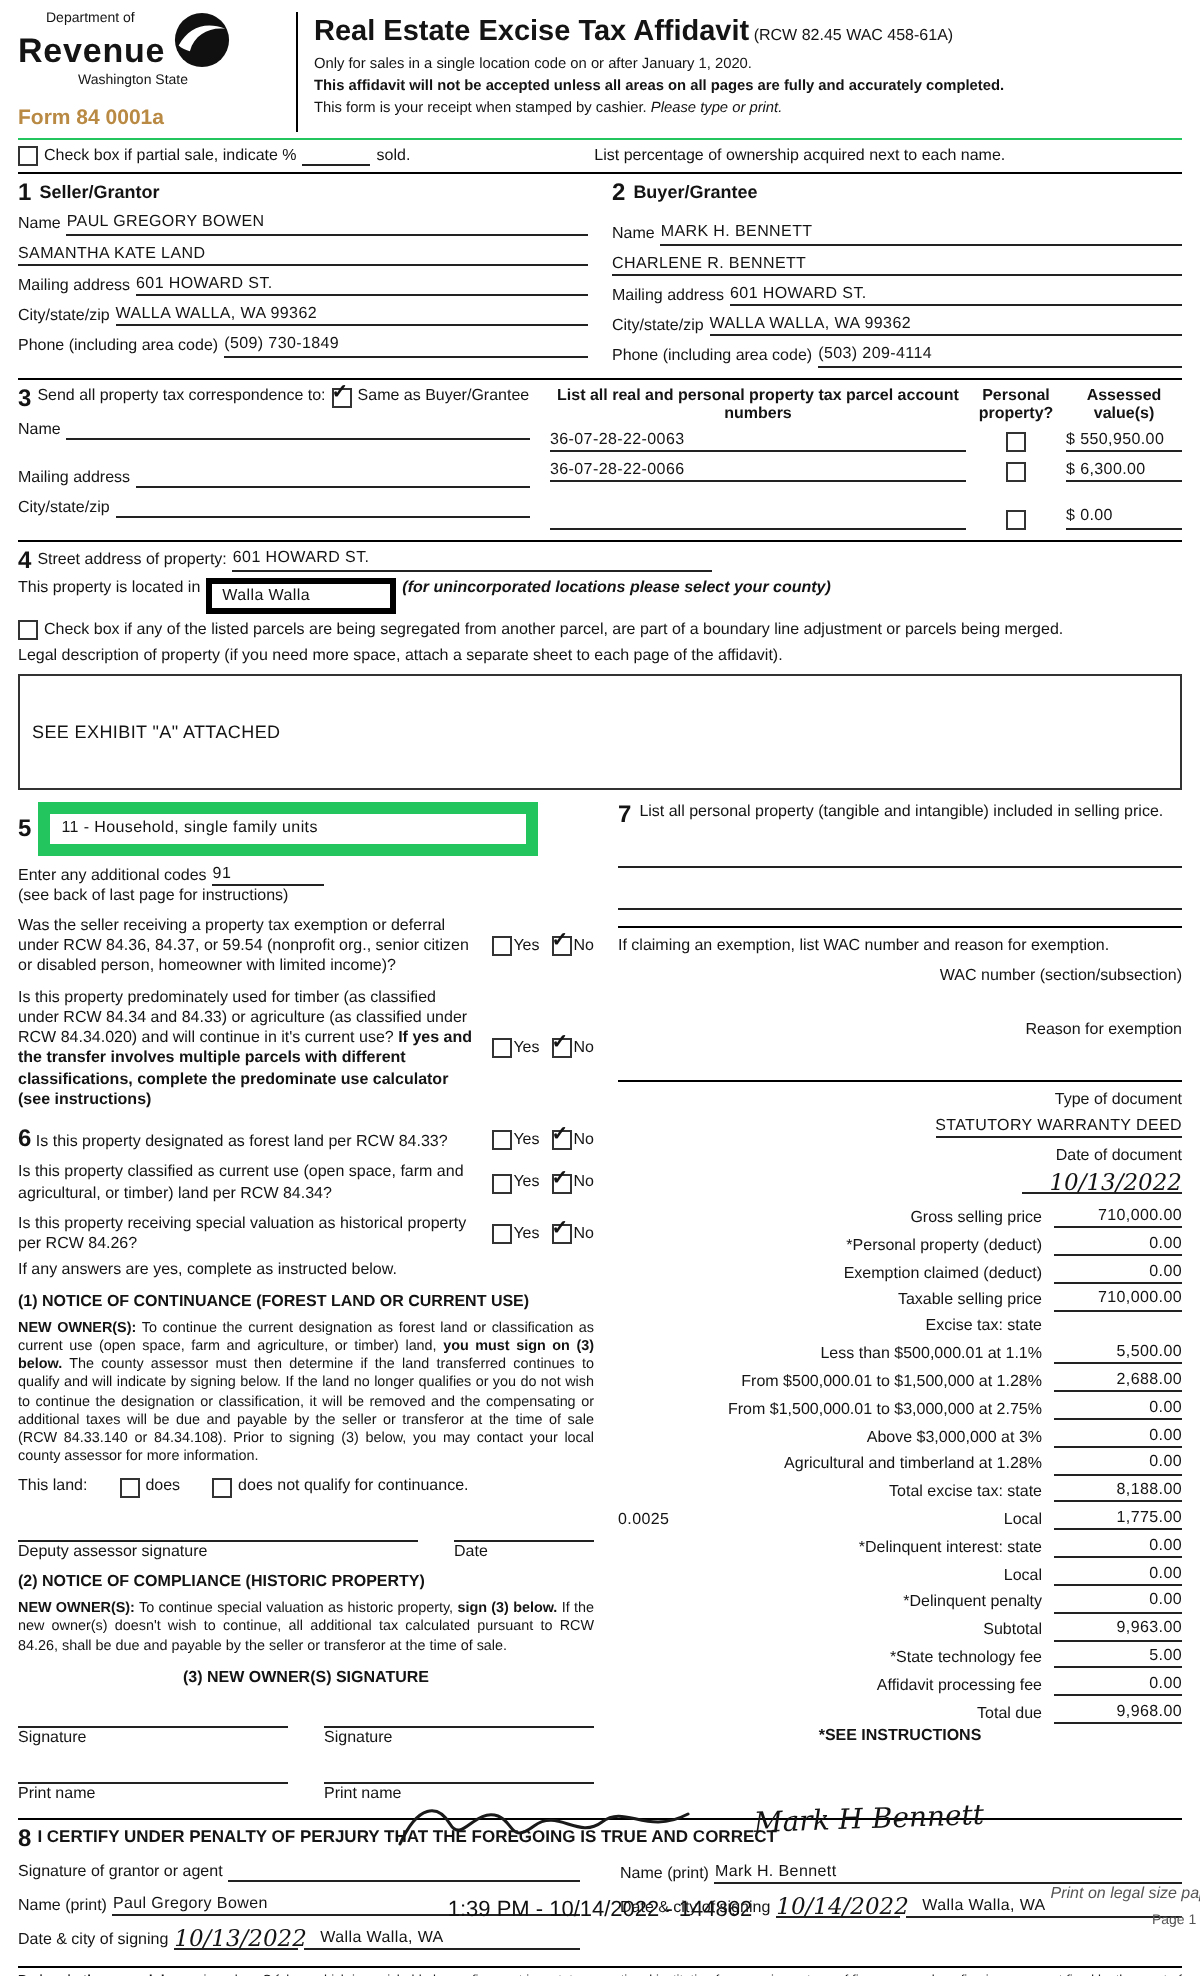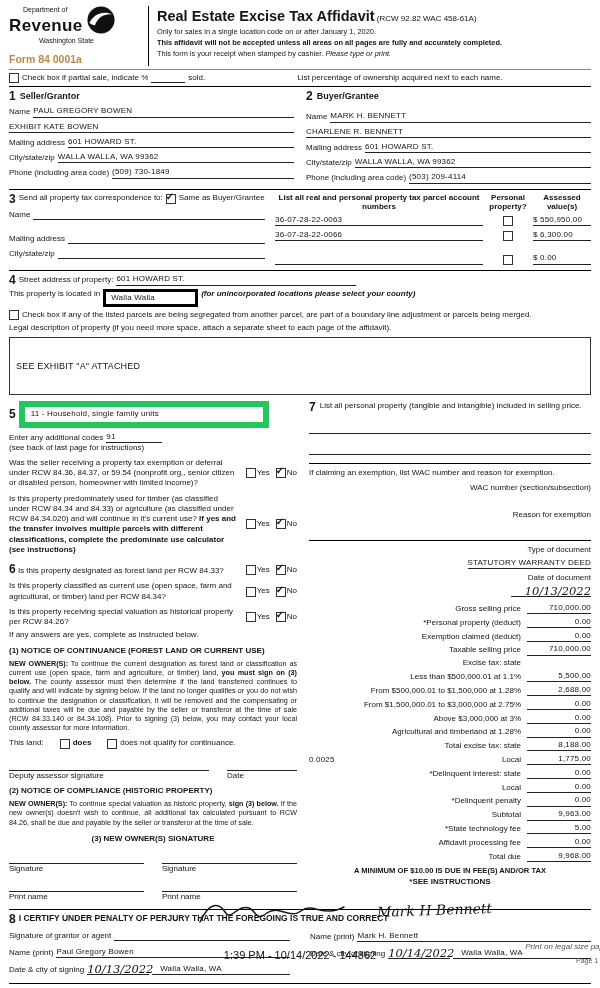--- a/index.html
+++ b/index.html
@@ -115,21 +115,21 @@
           <circle cx="15" cy="15" r="14.5" fill="#101010"></circle>
           <path d="M2.5 18 C 8 8, 17 5, 27.5 9 C 19 8, 11 12, 8.5 21 C 6.5 20.5, 4 19.5, 2.5 18 Z" fill="#ffffff"></path>
         </svg>
       </div>
       <div class="wstate">Washington State</div>
       <div class="formnum">Form 84 0001a</div>
     </div>
     <div class="titleblock">
       <div>
         <span class="maintitle">Real Estate Excise Tax Affidavit</span>
-        <span class="titleref">(RCW 92.82 WAC 458-61A)</span>
+        <span class="titleref">(RCW 82.45 WAC 458-61A)</span>
       </div>
       <div class="note">Only for sales in a single location code on or after January 1, 2020.</div>
       <div class="note bold">This affidavit will not be accepted unless all areas on all pages are fully and accurately completed.</div>
       <div class="note">
         <span>This form is your receipt when stamped by cashier.</span>
         <span class="it">Please type or print.</span>
       </div>
     </div>
   </div>
 
@@ -147,21 +147,21 @@
     <div class="col left">
       <div class="sec-head">
         <span class="sec-num">1</span>
         <span class="sec-name">Seller/Grantor</span>
       </div>
       <div class="frow">
         <span>Name</span>
         <span class="fill uline grow">PAUL GREGORY BOWEN</span>
       </div>
       <div class="frow">
-        <span class="fill uline grow">EXHIBIT KATE BOWEN</span>
+        <span class="fill uline grow">SAMANTHA KATE LAND</span>
       </div>
       <div class="frow">
         <span>Mailing address</span>
         <span class="fill uline grow">601 HOWARD ST.</span>
       </div>
       <div class="frow">
         <span>City/state/zip</span>
         <span class="fill uline grow">WALLA WALLA, WA 99362</span>
       </div>
       <div class="frow">
@@ -337,21 +337,21 @@
       </div>
       <div style="margin-top:3px;">If any answers are yes, complete as instructed below.</div>
 
       <div class="ntitle">(1) NOTICE OF CONTINUANCE (FOREST LAND OR CURRENT USE)</div>
       <div class="notice">
         <span class="bold">NEW OWNER(S):</span><span> To continue the current designation as forest land or classification as current use (open space, farm and agriculture, or timber) land, </span><span class="bold">you must sign on (3) below.</span><span> The county assessor must then determine if the land transferred continues to qualify and will indicate by signing below. If the land no longer qualifies or you do not wish to continue the designation or classification, it will be removed and the compensating or additional taxes will be due and payable by the seller or transferor at the time of sale (RCW 84.33.140 or 84.34.108). Prior to signing (3) below, you may contact your local county assessor for more information.</span>
       </div>
 
       <div class="landrow">
         <span>This land:</span>
-        <span style="display:flex;align-items:center;gap:3px;font-weight:bold;">
+        <span style="display:flex;align-items:center;gap:3px;">
             <span class="cb"></span>
             <span>does</span>
           </span>
         <span style="display:flex;align-items:center;gap:3px;">
             <span class="cb"></span>
             <span>does not qualify for continuance.</span>
           </span>
       </div>
 
       <div class="ulrow">
@@ -492,21 +492,20 @@
         <span class="aval fill">5.00</span>
       </div>
       <div class="amt">
         <span class="albl">Affidavit processing fee</span>
         <span class="aval fill">0.00</span>
       </div>
       <div class="amt">
         <span class="albl">Total due</span>
         <span class="aval fill">9,968.00</span>
       </div>
-      <div class="minnote">A MINIMUM OF $10.00 IS DUE IN FEE(S) AND/OR TAX</div>
       <div class="seeinstr">*SEE INSTRUCTIONS</div>
     </div>
   </div>
 
   <div class="sec8">
     <div class="frow" style="margin-top:0;align-items:center;">
       <span class="sec-num">8</span>
       <span class="bold" style="font-size:8.5px;">I CERTIFY UNDER PENALTY OF PERJURY THAT THE FOREGOING IS TRUE AND CORRECT</span>
     </div>
     <svg class="scrawl" width="150" height="30" viewBox="0 0 150 30">

